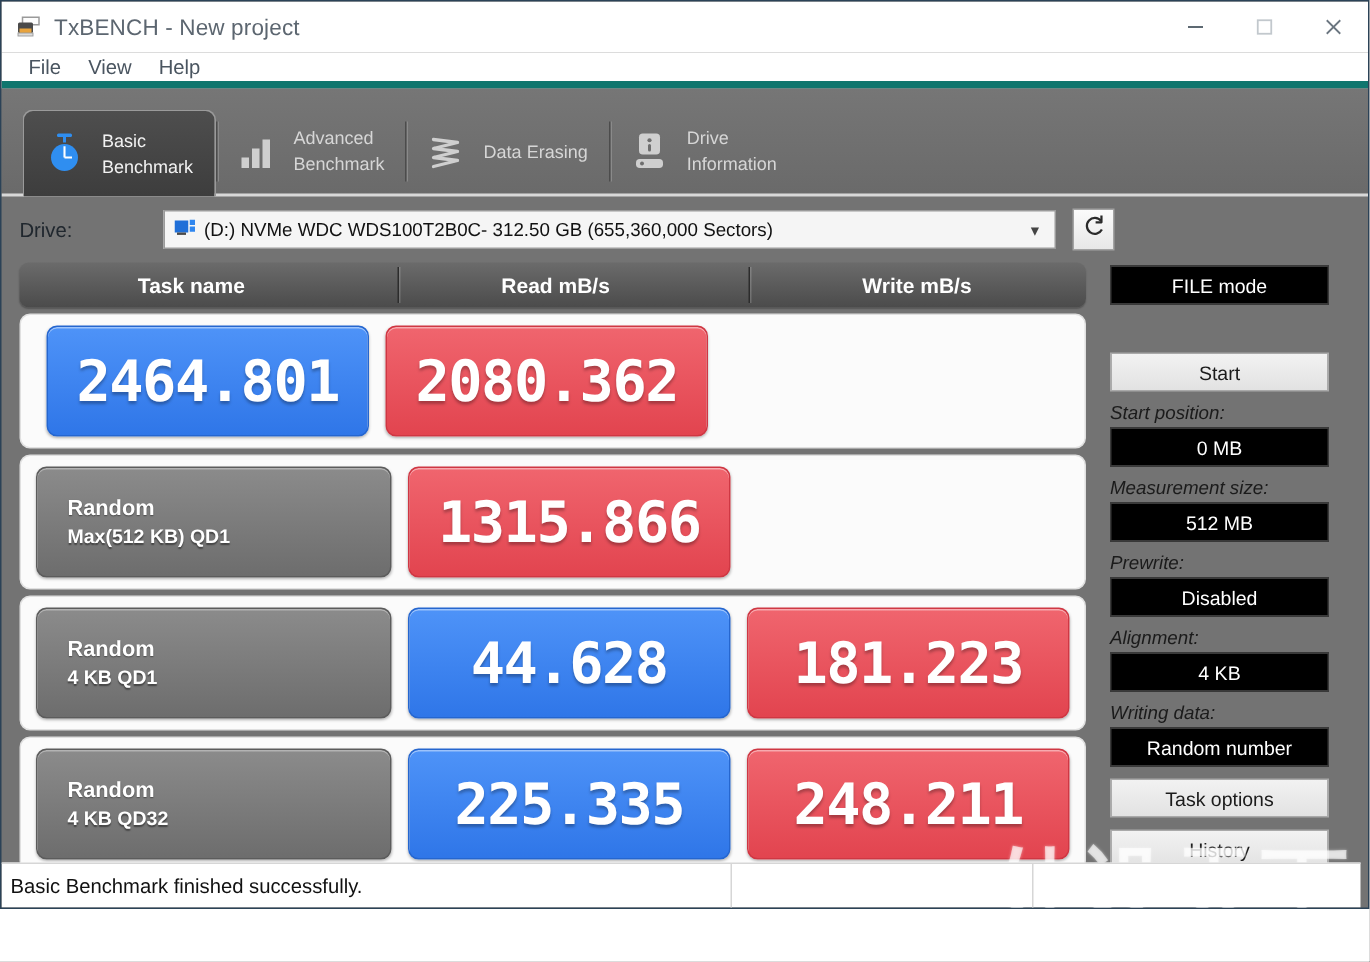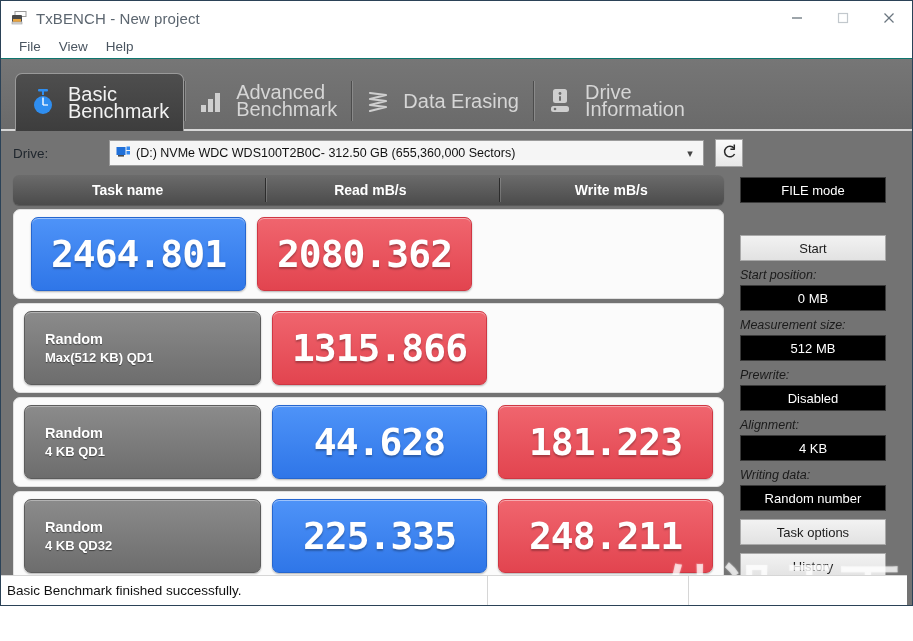--- a/index.html
+++ b/index.html
@@ -45,21 +45,21 @@
     color: #66707a;
   }
   .win-btn svg { display: block; }
 
   
   .menubar {
     height: 24px;
     background: #ffffff;
     display: flex; align-items: center;
     padding-left: 9px;
-    border-bottom: 1px solid #0f766e;
+    border-bottom: 5px solid #0f766e;
   }
   .menu-item {
     font-size: 13.5px;
     color: #4a5560;
     padding: 2px 9px;
   }
 
   
   .tabstrip {
     height: 72px;
@@ -92,21 +92,21 @@
     height: 58px;
     margin-bottom: -2px;
   }
   .tab-icon {
     width: 30px; height: 34px;
     margin-right: 10px;
     display: flex; align-items: center; justify-content: center;
     flex: none;
   }
   .tab-label {
-    font-size: 20px;
+    font-size: 12px;
     line-height: 17px;
     white-space: pre-line;
     color: inherit;
   }
 
   
   .driverow {
     height: 44px;
     display: flex; align-items: center;
     padding: 0 12px;

